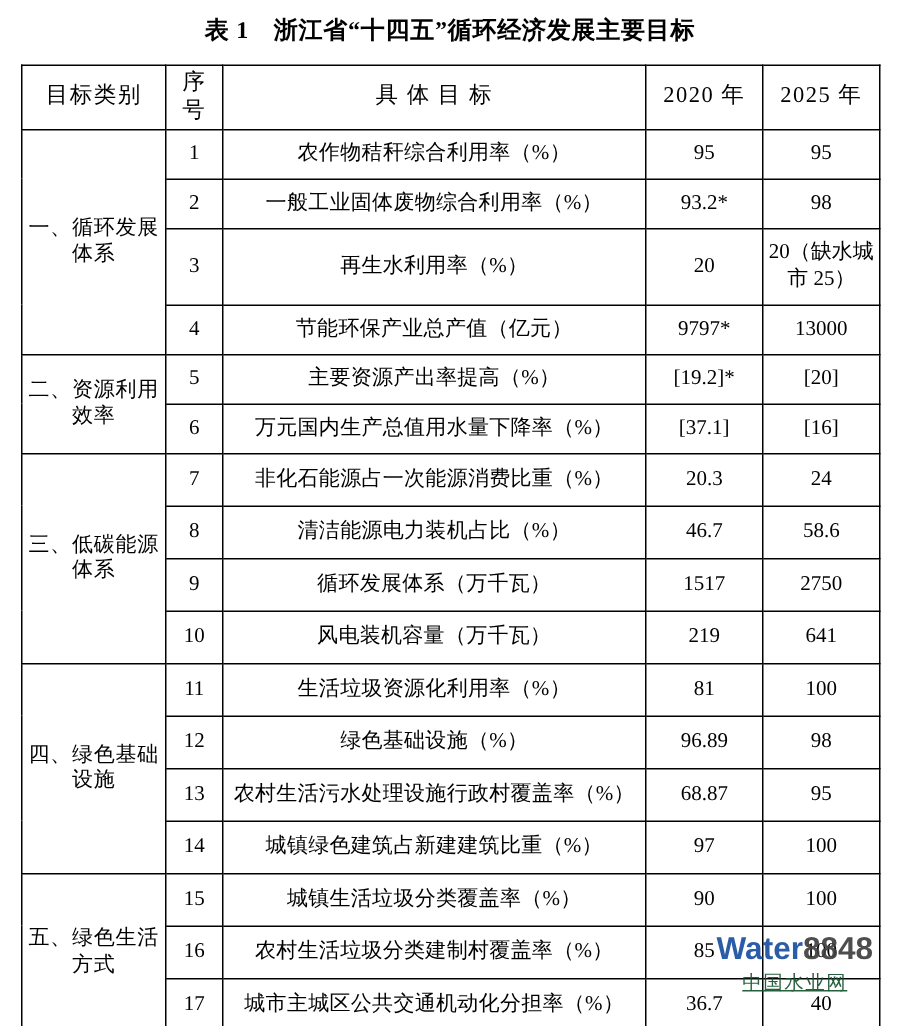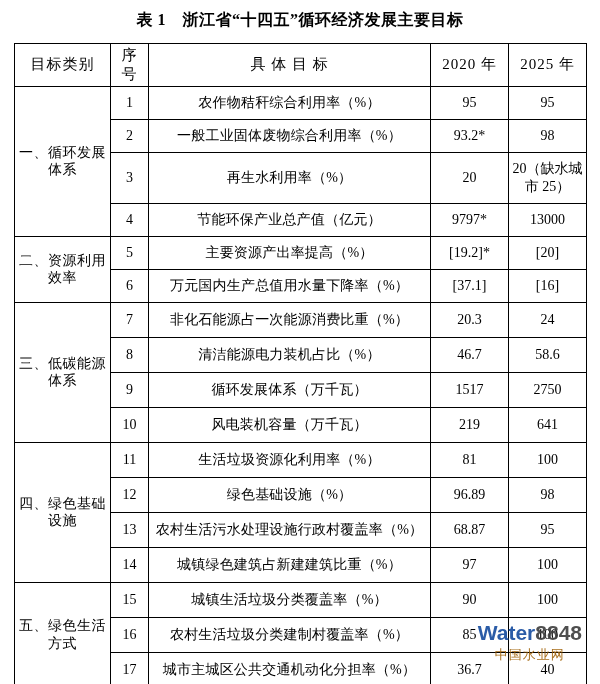--- a/index.html
+++ b/index.html
@@ -84,24 +84,25 @@
     font-family: "Liberation Sans", sans-serif;
     font-weight: bold;
     font-size: 21px;
     color: #1a4fa0;
     letter-spacing: 0px;
     opacity: 0.92;
   }
   .wm .wm1 .red { color: #404040; }
   .wm .wm2 {
     font-size: 13px;
-    color: #a16207;
+    color: #14532d;
     letter-spacing: 1px;
     margin-top: 1px;
     opacity: 0.92;
+    text-decoration: underline;
   }
 </style>
 </head>
 <body>
 
 <div class="page">
 
   <div class="doc-title">表 1　浙江省“十四五”循环经济发展主要目标</div>
 
   <table class="main">

